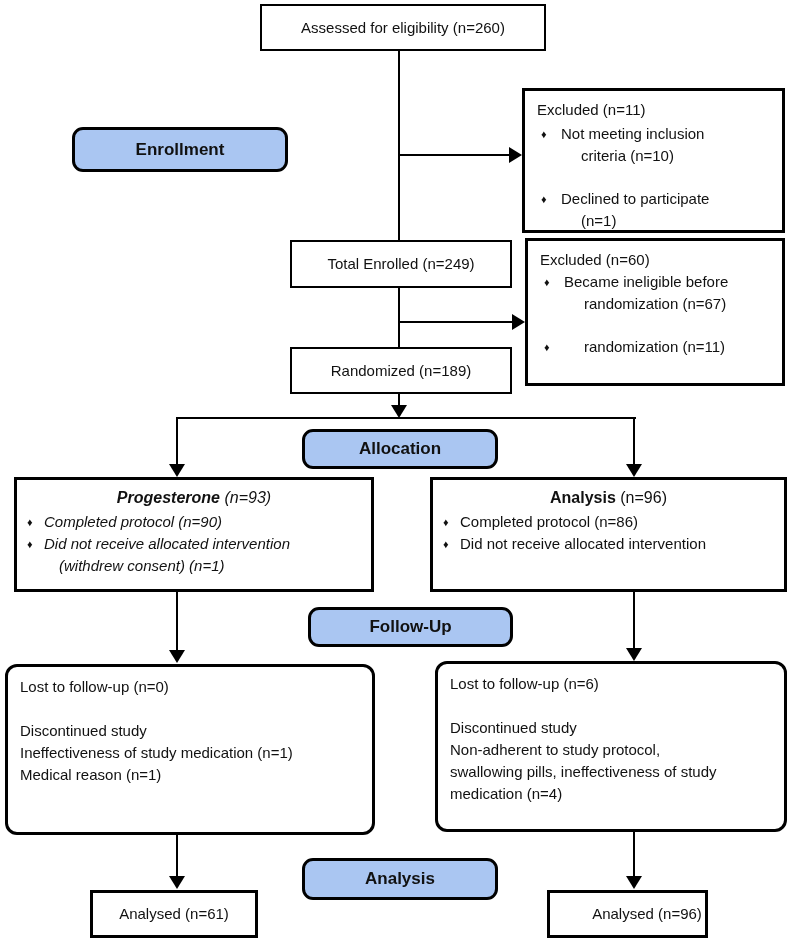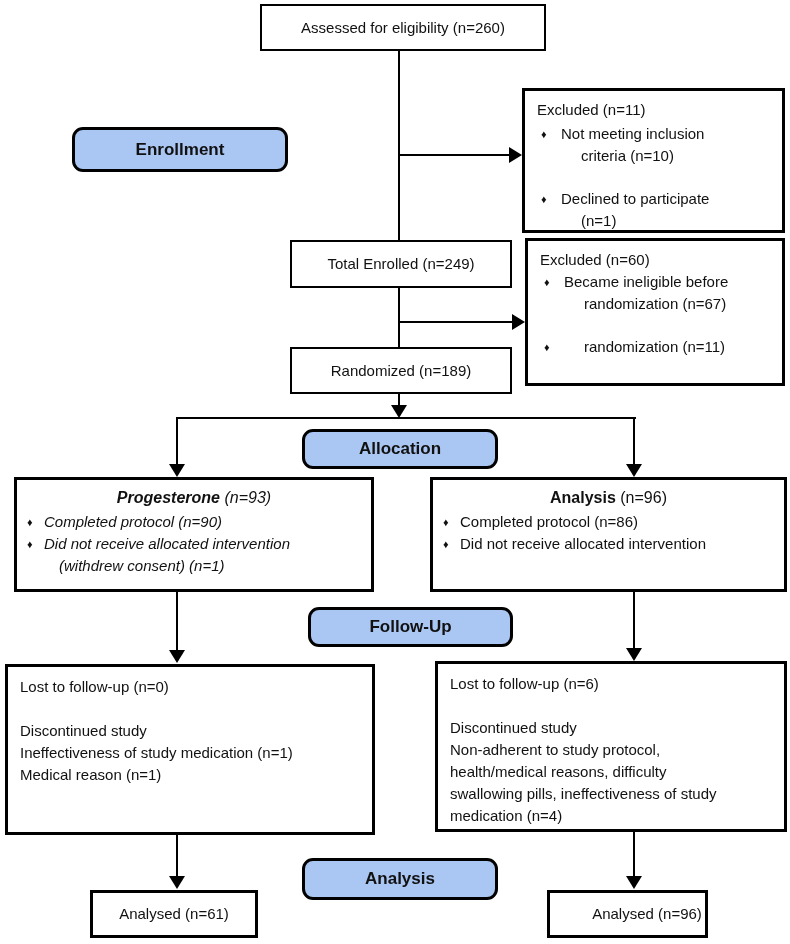--- a/index.html
+++ b/index.html
@@ -39,21 +39,21 @@
   .pad-ex{padding:8px 8px 8px 12px;}
   .bullet-row{display:flex;align-items:flex-start;}
   .bullet-row .diamond{flex:0 0 24px;font-size:11px;line-height:22px;text-align:left;padding-left:4px;box-sizing:border-box;}
   .arm .bullet-row .diamond{flex:0 0 17px;padding-left:0;}
   .btext{flex:1 1 auto;}
   .bl2{padding-left:20px;}
   .arm .bl2{padding-left:15px;}
   .arm{padding:5px 10px;}
   .arm-title{text-align:center;font-size:16px;line-height:25px;margin-bottom:1px;}
   .arm-title .bold{font-weight:bold;}
-  .fup{padding:9px 12px;}
+  .fup{padding:9px 12px;border-radius:12px;}
   .tline{min-height:22px;}
 </style>
 </head>
 <body>
 
 <div id="canvas">
 
   <div class="box cbox" style="left:260px;top:4px;width:286px;height:47px;">
     <span>Assessed for eligibility (n=260)</span>
   </div>
@@ -177,21 +177,20 @@
     <div class="tline">Discontinued study</div>
     <div class="tline">Ineffectiveness of study medication (n=1)</div>
     <div class="tline">Medical reason (n=1)</div>
   </div>
 
   <div class="box thick fup" style="left:435px;top:661px;width:352px;height:171px;">
     <div class="tline">Lost to follow-up (n=6)</div>
     <div class="tline"></div>
     <div class="tline">Discontinued study</div>
     <div class="tline">Non-adherent to study protocol,</div>
-    <div class="tline">health/medical reasons, difficulty</div>
     <div class="tline">swallowing pills, ineffectiveness of study</div>
     <div class="tline">medication (n=4)</div>
   </div>
 
   <div class="vline" style="left:176px;top:835px;width:2px;height:41px;"></div>
   <div class="arrow-down" style="left:169px;top:876px;"></div>
   <div class="vline" style="left:633px;top:832px;width:2px;height:44px;"></div>
   <div class="arrow-down" style="left:626px;top:876px;"></div>
 
   <div class="stage" style="left:302px;top:858px;width:196px;height:42px;">

